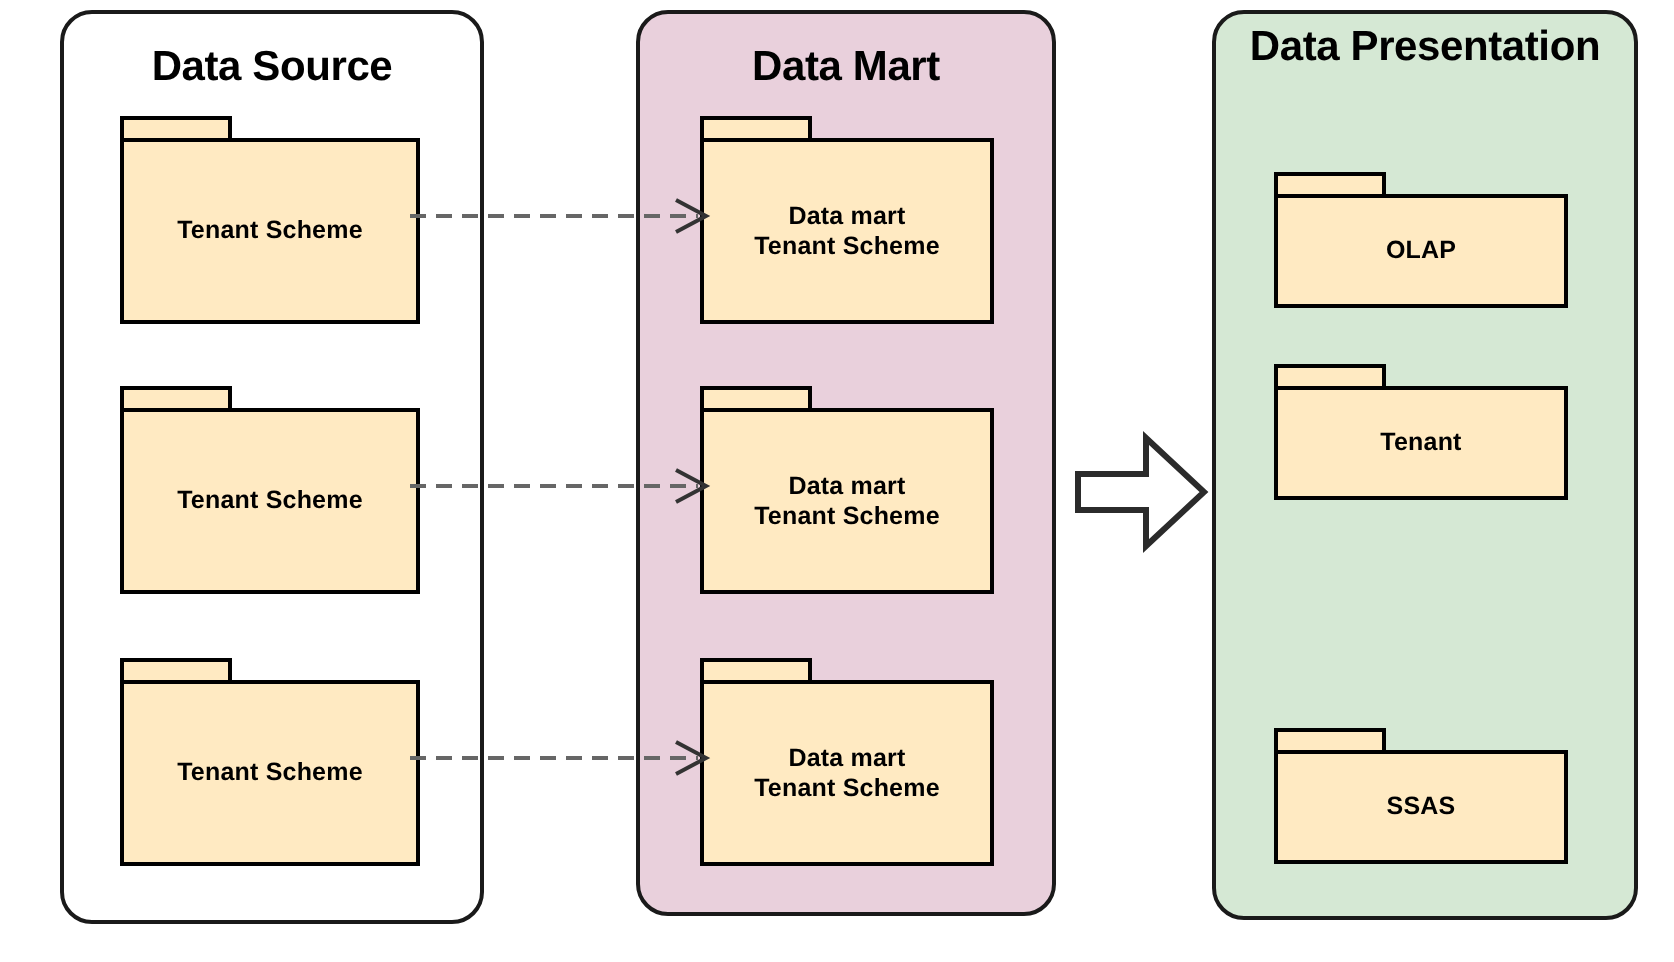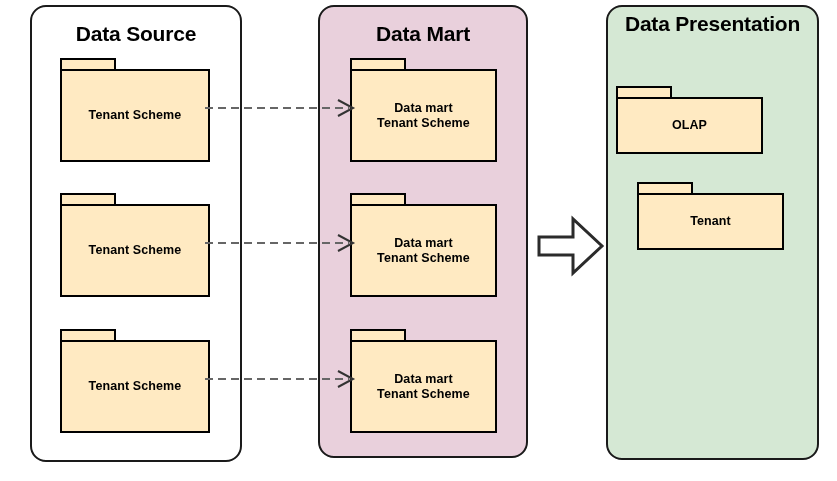--- a/index.html
+++ b/index.html
@@ -149,35 +149,41 @@
     <div class="body">
       <span class="label">Data mart
 Tenant Scheme</span>
     </div>
   </div>
 
   <div class="panel panel-present">
     <div class="panel-title" style="top: 4px;">Data Presentation</div>
   </div>
 
-  <div class="folder" style="left:616px; top:86px; width:147px; height:68px;">
+  <div class="folder" style="left:637px; top:86px; width:147px; height:68px;">
     <div class="tab" style="width:56px;"></div>
     <div class="body">
       <span class="label">OLAP</span>
     </div>
   </div>
 
   <div class="folder" style="left:637px; top:182px; width:147px; height:68px;">
     <div class="tab" style="width:56px;"></div>
     <div class="body">
       <span class="label">Tenant</span>
     </div>
   </div>
 
 
+  <div class="folder" style="left:637px; top:364px; width:147px; height:68px;">
+    <div class="tab" style="width:56px;"></div>
+    <div class="body">
+      <span class="label">SSAS</span>
+    </div>
+  </div>
 
   <svg class="dashed-arrow" style="left:205px; top:95px; width:155px; height:26px;" width="155" height="26" viewBox="0 0 155 26">
     <line x1="0" y1="13" x2="144" y2="13" stroke="#666666" stroke-width="2" stroke-dasharray="8 5"></line>
     <polyline points="133,5 148,13 133,21" fill="none" stroke="#333333" stroke-width="2"></polyline>
   </svg>
 
   <svg class="dashed-arrow" style="left:205px; top:230px; width:155px; height:26px;" width="155" height="26" viewBox="0 0 155 26">
     <line x1="0" y1="13" x2="144" y2="13" stroke="#666666" stroke-width="2" stroke-dasharray="8 5"></line>
     <polyline points="133,5 148,13 133,21" fill="none" stroke="#333333" stroke-width="2"></polyline>
   </svg>

